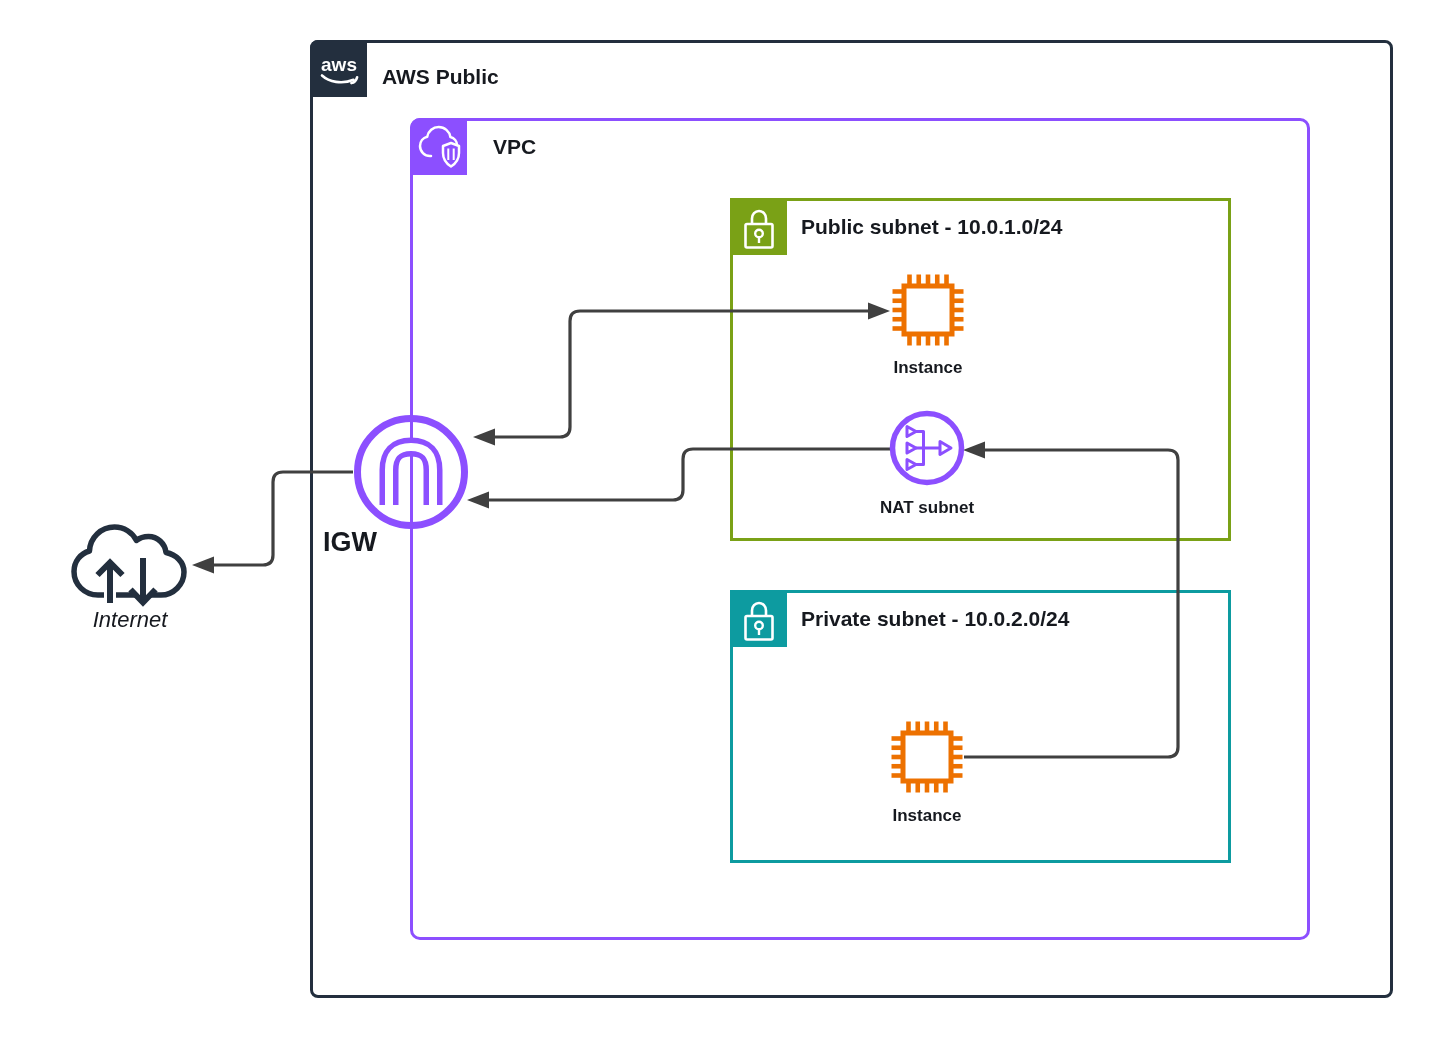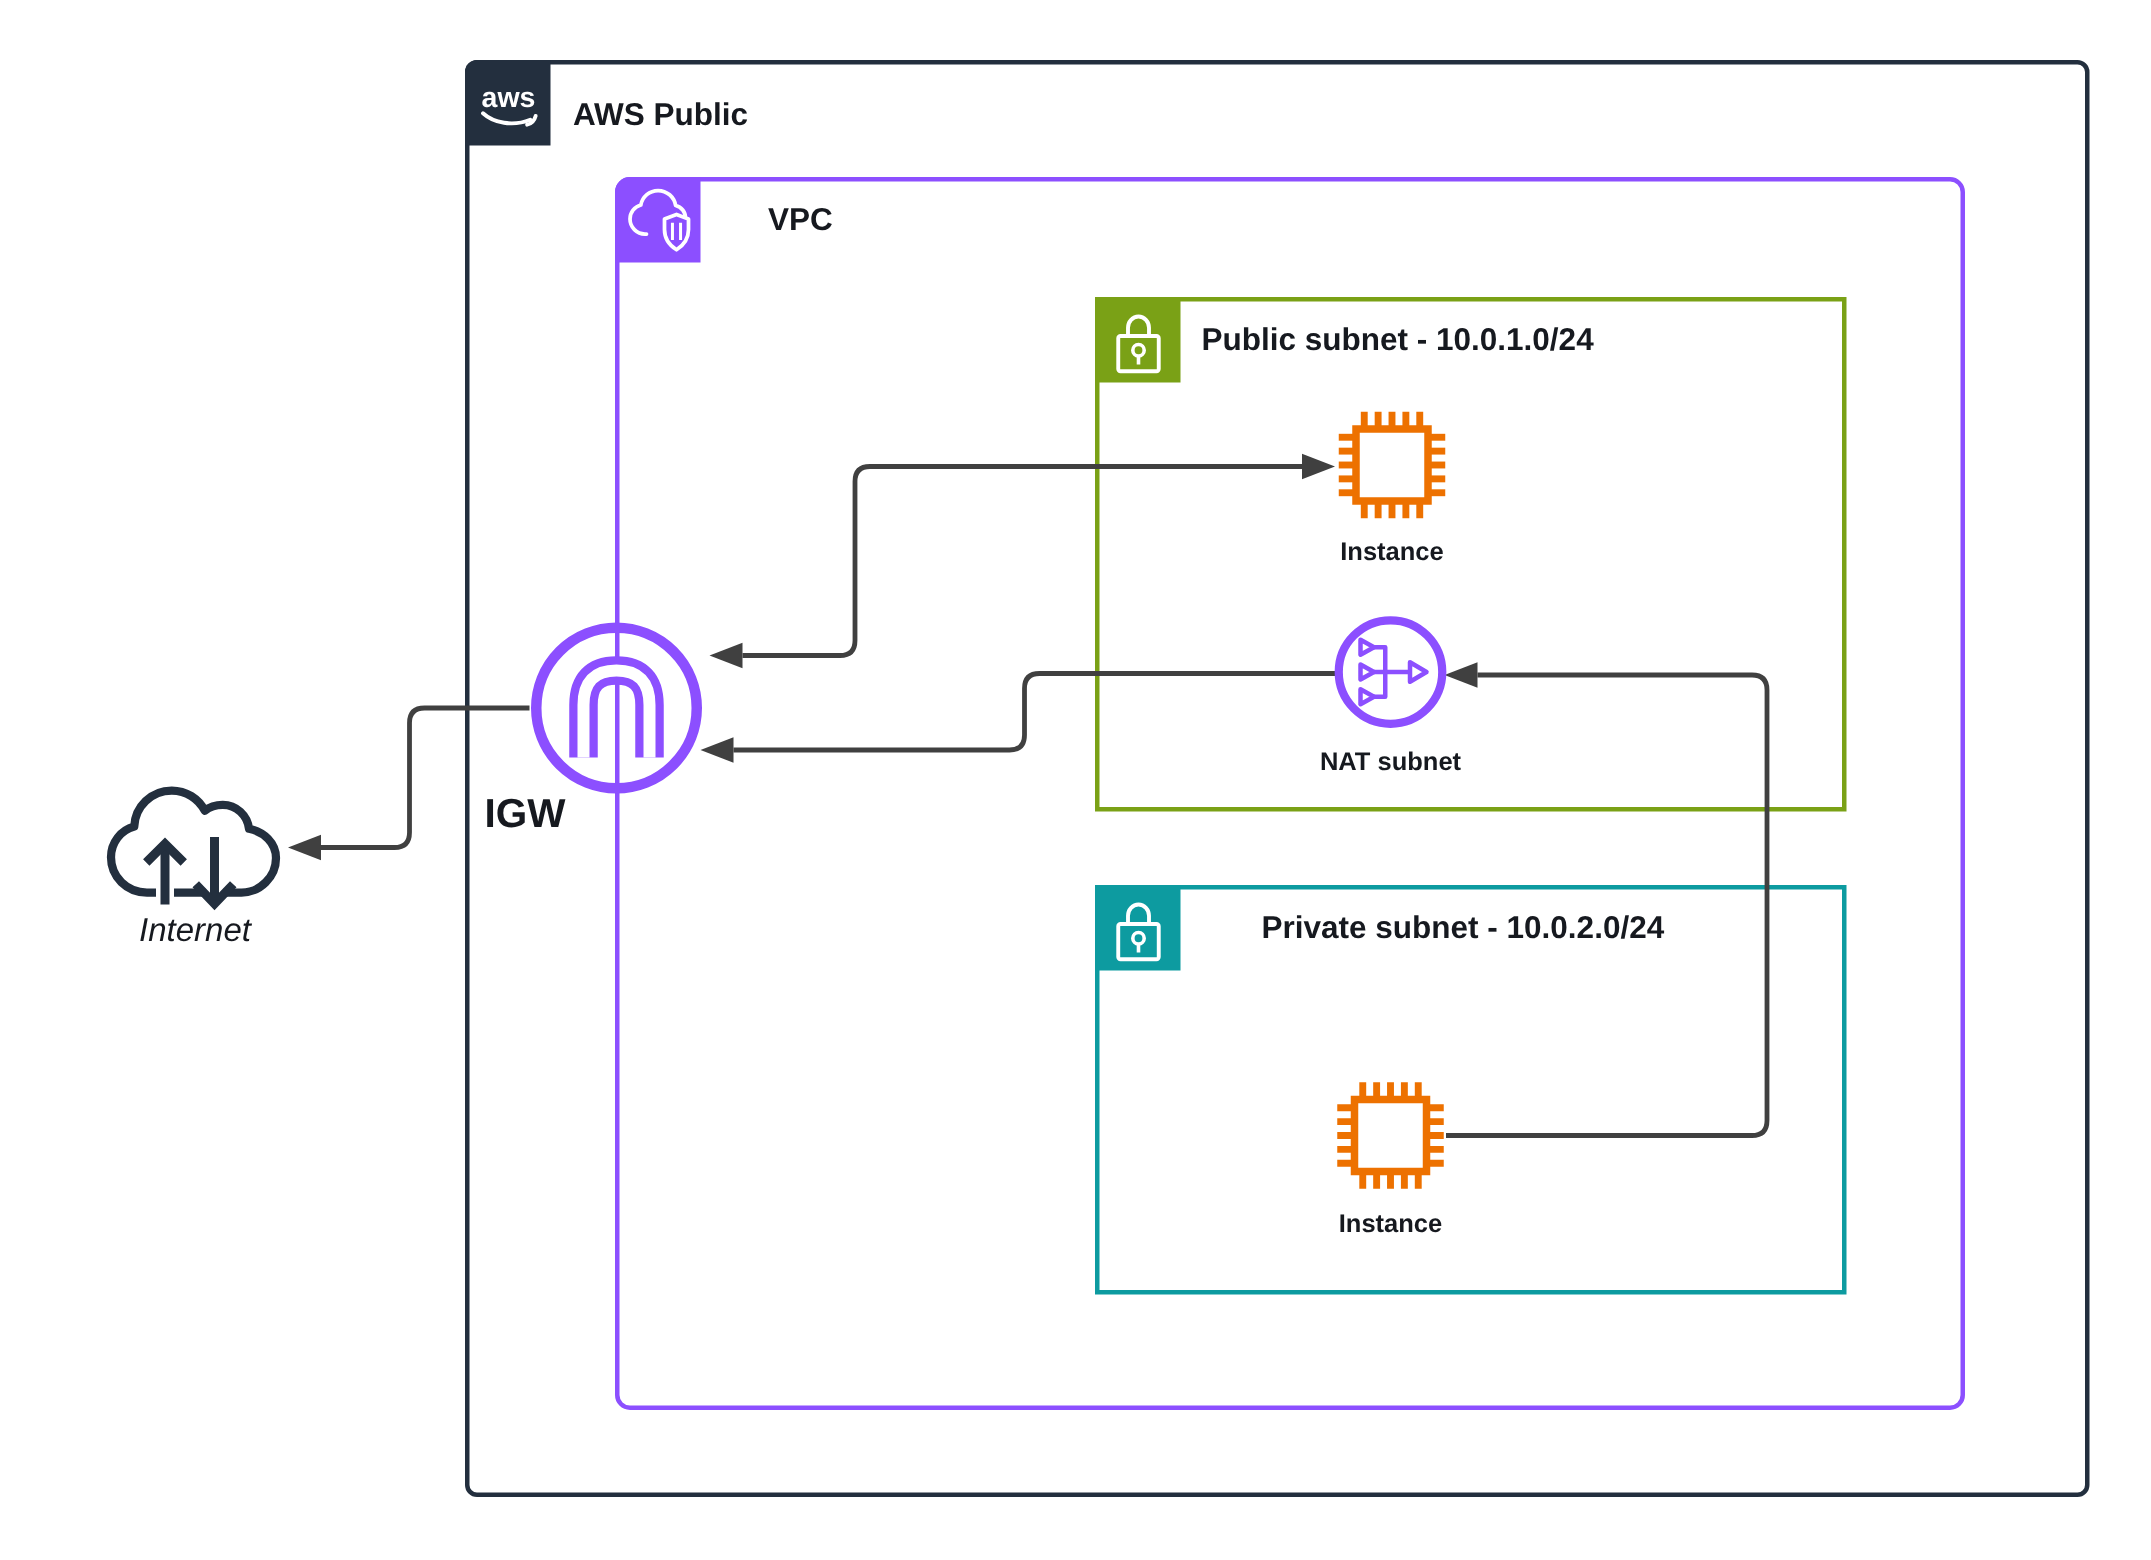--- a/index.html
+++ b/index.html
@@ -14,24 +14,24 @@
   
   .badge{position:absolute;width:57px;height:57px;display:flex;align-items:center;justify-content:center;}
   .badge svg{display:block;}
   .badge-aws{left:310px;top:40px;background:#232F3E;border-top-left-radius:8px;}
   .badge-vpc{left:410px;top:118px;background:#8C4FFF;border-top-left-radius:10px;}
   .badge-pub{left:730px;top:198px;background:#7AA116;}
   .badge-priv{left:730px;top:590px;background:#0D9BA0;}
   
   .hdr{position:absolute;font-weight:bold;font-size:21px;line-height:28px;white-space:nowrap;}
   .hdr-aws{left:382px;top:63px;}
-  .hdr-vpc{left:512px;top:133px;}
+  .hdr-vpc{left:493px;top:133px;}
   .hdr-sub{font-size:21px;}
   .hdr-pub{left:801px;top:213px;}
-  .hdr-priv{left:841px;top:605px;}
+  .hdr-priv{left:801px;top:605px;}
   
   .node-icon{position:absolute;}
   .node-label{position:absolute;font-weight:bold;font-size:17px;line-height:20px;text-align:right;white-space:nowrap;transform:translateX(-50%);}
   .lbl-igw{position:absolute;left:350px;top:527px;font-weight:bold;font-size:27px;transform:translateX(-50%);}
   .lbl-internet{position:absolute;left:130px;top:607px;font-size:22px;font-weight:400;transform:translateX(-50%);font-style:italic;}
   .wires{position:absolute;left:0;top:0;z-index:5;}
   .icons-layer{z-index:6;}
 </style>
 </head>
 <body>

